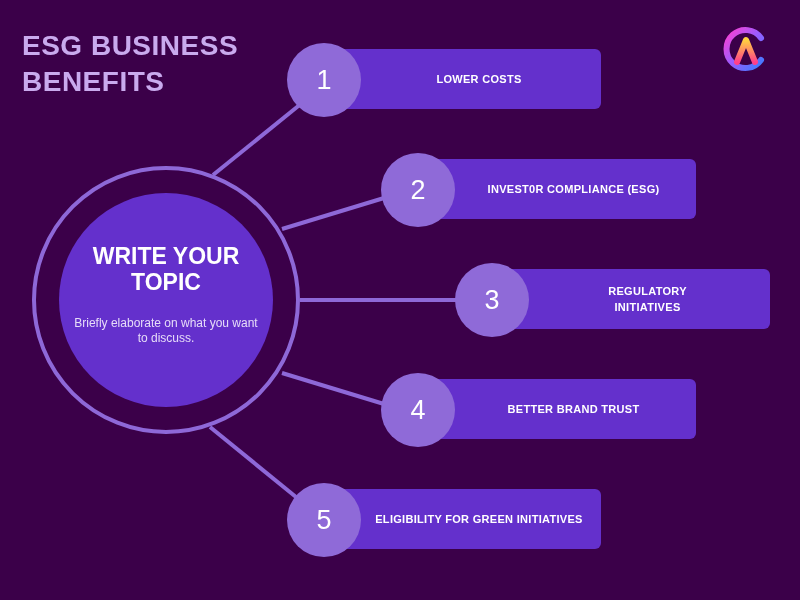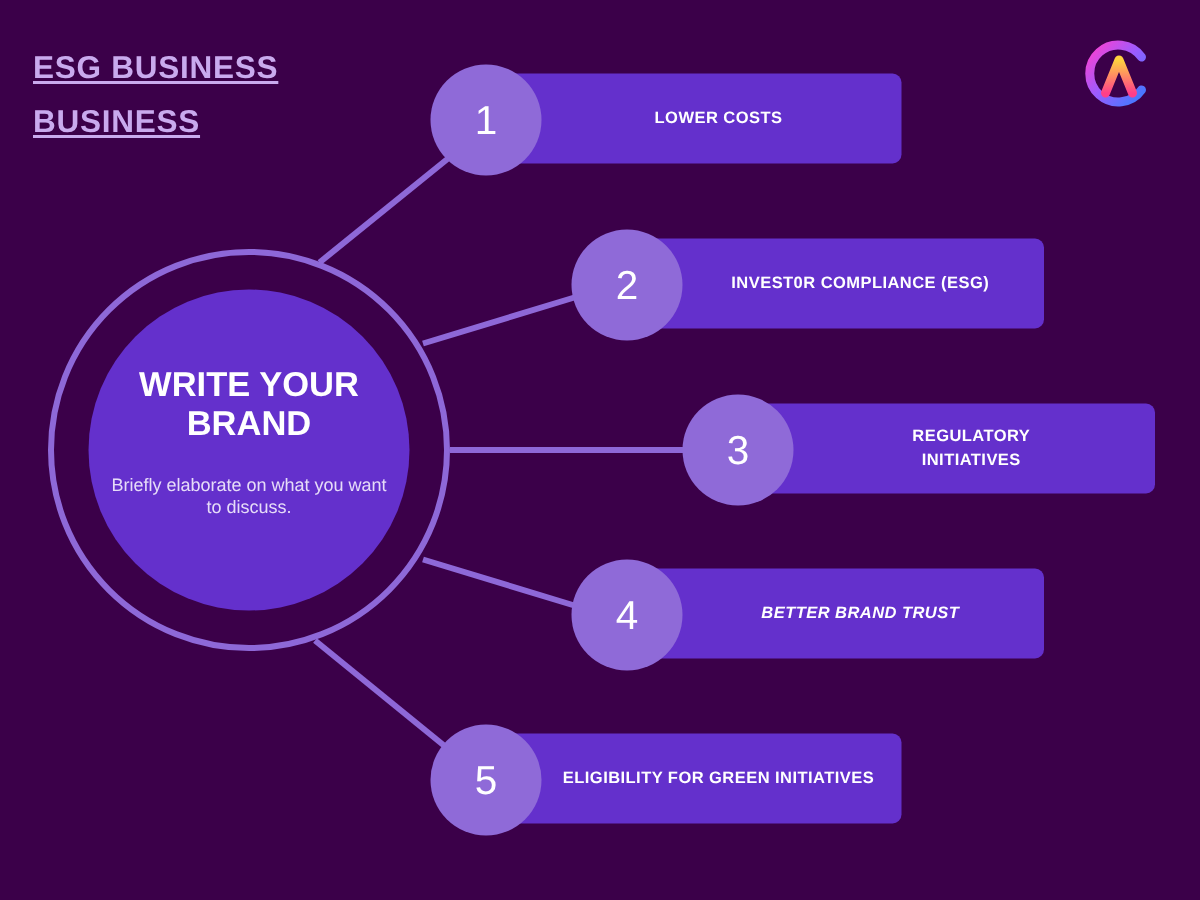--- a/index.html
+++ b/index.html
@@ -4,22 +4,22 @@
   <style>
     html, body { margin: 0; padding: 0; }
     body {
       width: 800px; height: 600px; overflow: hidden;
       background: #3b0049;
       position: relative;
       font-family: "Liberation Sans", "DejaVu Sans", sans-serif;
     }
     .title {
       position: absolute; left: 22px; top: 28px;
-      color: #c9aaee; font-weight: 700; font-size: 21px; line-height: 36px;
-      letter-spacing: 0.5px; margin: 0; text-decoration: underline;
+      color: #c9aaee; font-weight: 700; font-size: 28px; line-height: 36px;
+      letter-spacing: 0.5px; margin: 0;
     }
     .logo { position: absolute; left: 721px; top: 24px; width: 50px; height: 50px; }
     svg.lines { position: absolute; left: 0; top: 0; }
     .outer-ring {
       position: absolute; left: 32px; top: 166px; width: 260px; height: 260px;
       border: 4px solid #8e68d8; border-radius: 50%;
     }
     .inner-circle {
       position: absolute; left: 59px; top: 193px; width: 214px; height: 214px;
       border-radius: 50%; background: #6430cc;
@@ -41,21 +41,21 @@
       background: #8f6ad8; color: #fff;
       display: flex; align-items: center; justify-content: center;
       font-size: 27px; font-weight: 400;
     }
   </style>
 </head>
 <body>
 
 <h1 class="title">
   <span>ESG BUSINESS</span><br>
-  <span>BUSINESS</span>
+  <span>BENEFITS</span>
 </h1>
 
 <div class="logo">
   <svg width="50" height="50" viewBox="0 0 50 50">
     <defs>
       <linearGradient id="lg1" x1="0" y1="0" x2="1" y2="1">
         <stop offset="0" stop-color="#ff3fd0"></stop>
         <stop offset="0.5" stop-color="#9a5cff"></stop>
         <stop offset="1" stop-color="#3d7bff"></stop>
       </linearGradient>
@@ -74,21 +74,21 @@
   <line x1="282" y1="229" x2="384" y2="198" stroke="#8e68d8" stroke-width="4"></line>
   <line x1="300" y1="300" x2="458" y2="300" stroke="#8e68d8" stroke-width="4"></line>
   <line x1="282" y1="373" x2="384" y2="404" stroke="#8e68d8" stroke-width="4"></line>
   <line x1="210" y1="427" x2="296" y2="497" stroke="#8e68d8" stroke-width="4"></line>
 </svg>
 
 <div class="outer-ring"></div>
 <div class="inner-circle">
   <div class="topic-title">
     <span>WRITE YOUR</span><br>
-    <span>BRAND</span>
+    <span>TOPIC</span>
   </div>
   <p class="topic-desc">Briefly elaborate on what you want to discuss.</p>
 </div>
 
 <div class="item" style="left:287px; top:49px; width:315px;">
   <div class="bar" style="left:50px; width:264px; padding-left:20px; box-sizing:border-box;">
     <span>LOWER COSTS</span>
   </div>
   <div class="num" style="left:0;">
     <span>1</span>
@@ -107,21 +107,21 @@
 <div class="item" style="left:455px; top:269px; width:316px;">
   <div class="bar" style="left:50px; width:265px; padding-left:20px; box-sizing:border-box;">
     <span style="width:130px;">REGULATORY INITIATIVES</span>
   </div>
   <div class="num" style="left:0;">
     <span>3</span>
   </div>
 </div>
 
 <div class="item" style="left:381px; top:379px; width:316px;">
-  <div class="bar" style="left:50px; width:265px; padding-left:20px; box-sizing:border-box;font-style:italic;">
+  <div class="bar" style="left:50px; width:265px; padding-left:20px; box-sizing:border-box;">
     <span>BETTER BRAND TRUST</span>
   </div>
   <div class="num" style="left:0;">
     <span>4</span>
   </div>
 </div>
 
 <div class="item" style="left:287px; top:489px; width:315px;">
   <div class="bar" style="left:50px; width:264px; padding-left:20px; box-sizing:border-box;text-align:center;">
     <span style="width:210px;">ELIGIBILITY FOR GREEN INITIATIVES</span>

